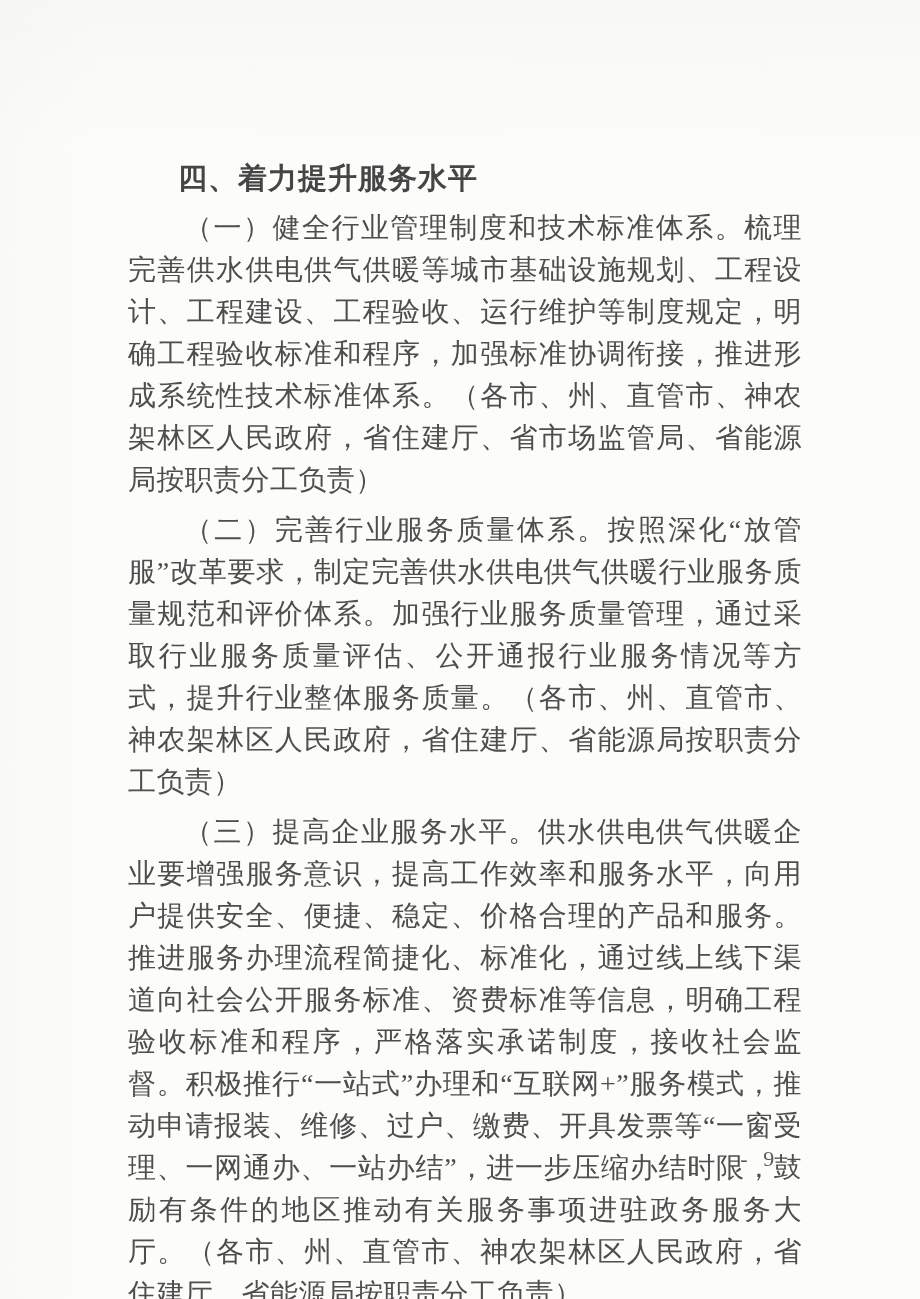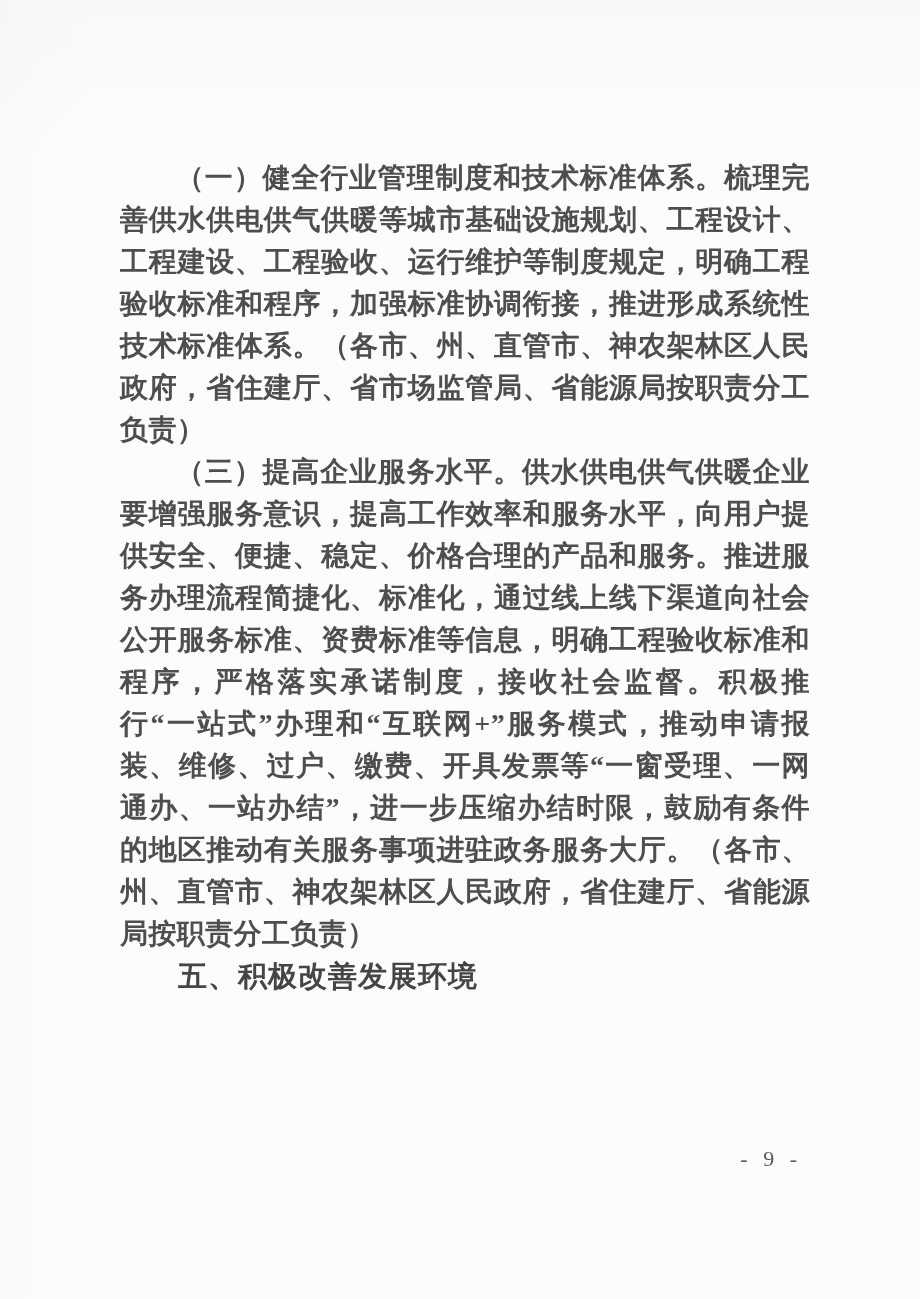--- a/index.html
+++ b/index.html
@@ -40,39 +40,40 @@
     font-weight: bold;
     font-size: 29px;
     line-height: 42px;
     color: #454545;
     letter-spacing: 1px;
     margin: 0 0 8px 0;
     text-indent: 2em;
     text-align: left;
   }
   .para {
-    margin: 0;
+    margin: 8px;
     text-indent: 2em;
     letter-spacing: 0.4px;
-    font-weight: bold;
   }
   .page-number {
     position: absolute;
     top: 1146px;
     right: 118px;
     font-family: "Liberation Serif", "DejaVu Serif", serif;
     font-size: 22px;
     color: #585858;
     letter-spacing: 5px;
     white-space: pre;
   }
 </style>
 </head>
 <body>
 
 <div class="page">
   <div class="content">
+    <h2 class="heading">四、着力提升服务水平</h2>
     <p class="para">（一）健全行业管理制度和技术标准体系。梳理完善供水供电供气供暖等城市基础设施规划、工程设计、工程建设、工程验收、运行维护等制度规定，明确工程验收标准和程序，加强标准协调衔接，推进形成系统性技术标准体系。（各市、州、直管市、神农架林区人民政府，省住建厅、省市场监管局、省能源局按职责分工负责）</p>
+    <p class="para">（二）完善行业服务质量体系。按照深化“放管服”改革要求，制定完善供水供电供气供暖行业服务质量规范和评价体系。加强行业服务质量管理，通过采取行业服务质量评估、公开通报行业服务情况等方式，提升行业整体服务质量。（各市、州、直管市、神农架林区人民政府，省住建厅、省能源局按职责分工负责）</p>
     <p class="para">（三）提高企业服务水平。供水供电供气供暖企业要增强服务意识，提高工作效率和服务水平，向用户提供安全、便捷、稳定、价格合理的产品和服务。推进服务办理流程简捷化、标准化，通过线上线下渠道向社会公开服务标准、资费标准等信息，明确工程验收标准和程序，严格落实承诺制度，接收社会监督。积极推行“一站式”办理和“互联网+”服务模式，推动申请报装、维修、过户、缴费、开具发票等“一窗受理、一网通办、一站办结”，进一步压缩办结时限，鼓励有条件的地区推动有关服务事项进驻政务服务大厅。（各市、州、直管市、神农架林区人民政府，省住建厅、省能源局按职责分工负责）</p>
     <h2 class="heading">五、积极改善发展环境</h2>
   </div>
   <div class="page-number">- 9 -</div>
 </div>
 
 </body></html>

